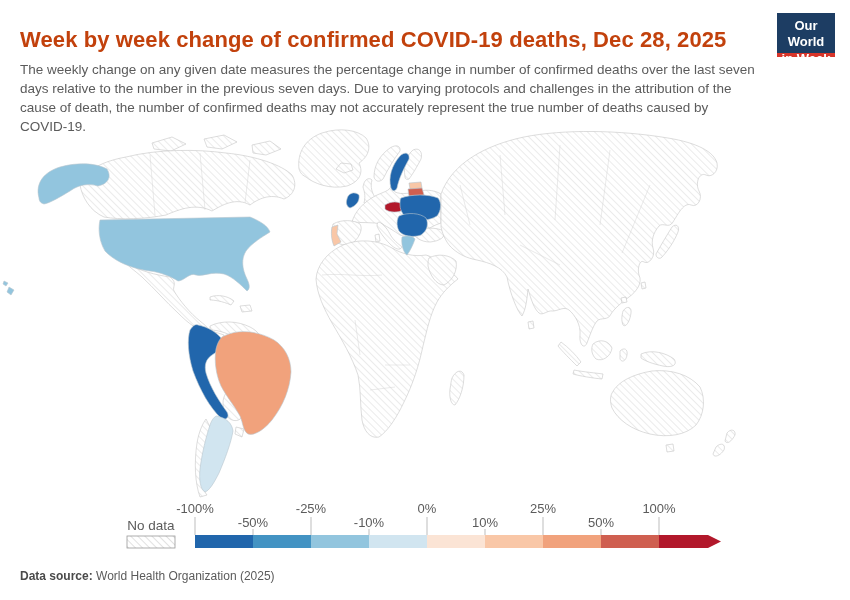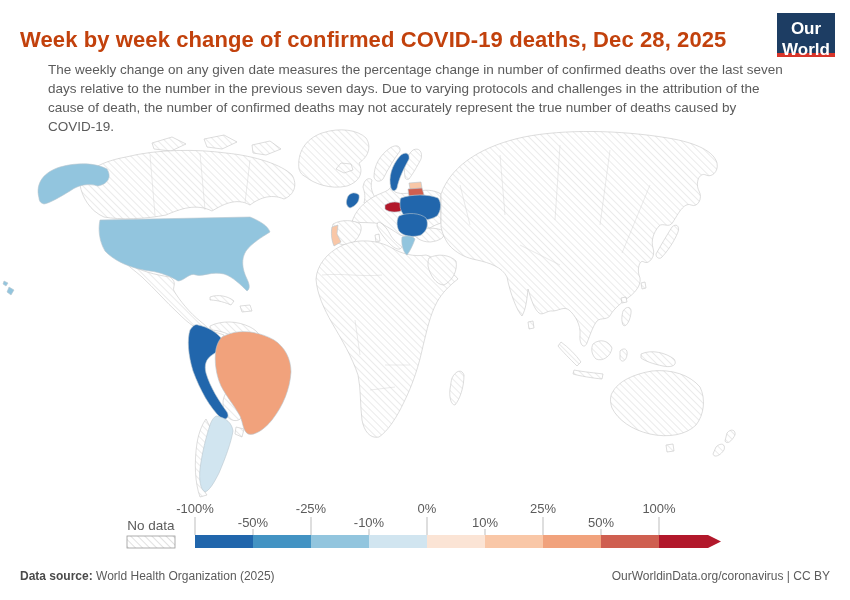--- a/index.html
+++ b/index.html
@@ -7,26 +7,26 @@
     width:850px;height:600px;position:relative;overflow:hidden;
     font-family:"Liberation Sans","DejaVu Sans",sans-serif;
   }
   .title{
     position:absolute;left:20px;top:12px;width:740px;
     font-family:Liberation Sans, sans-serif;
     font-size:22px;font-weight:700;color:#c2410c;letter-spacing:.1px;
   }
   .subtitle{
     position:absolute;left:20px;top:46px;width:735px;
-    font-size:13.5px;line-height:1.42;color:#5b5b5b;margin-left:28px;
+    font-size:13.5px;line-height:1.42;color:#5b5b5b;
   }
   .owid-logo{
     position:absolute;left:777px;top:13px;width:58px;height:35px;
     background:#1d3d63;border-bottom:4px solid #d8352a;
-    color:#fff;text-align:center;font-weight:700;font-size:17px;line-height:1.25;
+    color:#fff;text-align:center;font-weight:700;font-size:13px;line-height:1.25;
     padding-top:5px;box-sizing:content-box;cursor:pointer;
   }
   .map-wrap{position:absolute;left:0;top:125px;width:850px;height:375px;}
   .legend-wrap{position:absolute;left:0;top:498px;width:850px;height:62px;}
   .legend-label{font-size:13px;fill:#5b5b5b;}
   .nodata-label{font-size:13.5px;fill:#5b5b5b;}
   .footer{
     position:absolute;left:20px;right:20px;top:566px;height:20px;
     font-size:12px;color:#5b5b5b;display:flex;justify-content:space-between;align-items:center;
   }
@@ -169,14 +169,13 @@
     <rect x="485" y="37" width="58" height="13" fill="#f9c7a7"></rect>
     <rect x="543" y="37" width="58" height="13" fill="#f1a27c"></rect>
     <rect x="601" y="37" width="58" height="13" fill="#cf5f50"></rect>
     <path d="M659,37 L708,37 L721,43.5 L708,50 L659,50 Z" fill="#b2182b"></path>
   </g>
 </svg>
 </div>
 
 <div class="footer">
   <div class="src"><b>Data source:</b><span> World Health Organization (2025)</span></div>
-  <div class="attr">OurWorldinData.org/coronavirus | CC BY</div>
 </div>
 
 </body></html>

